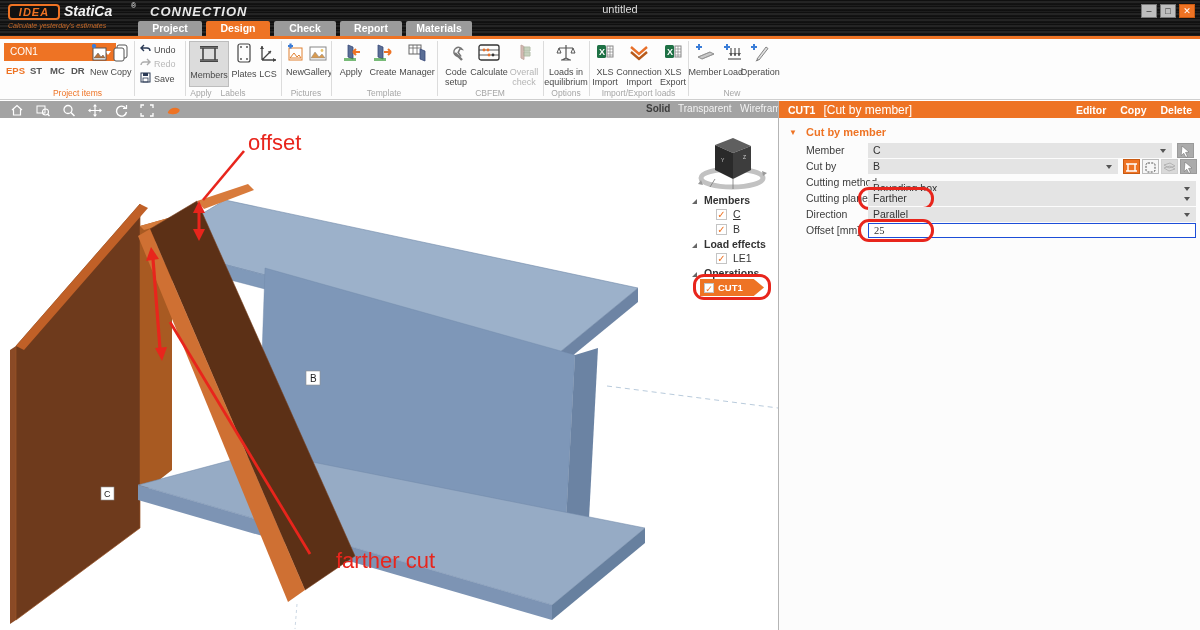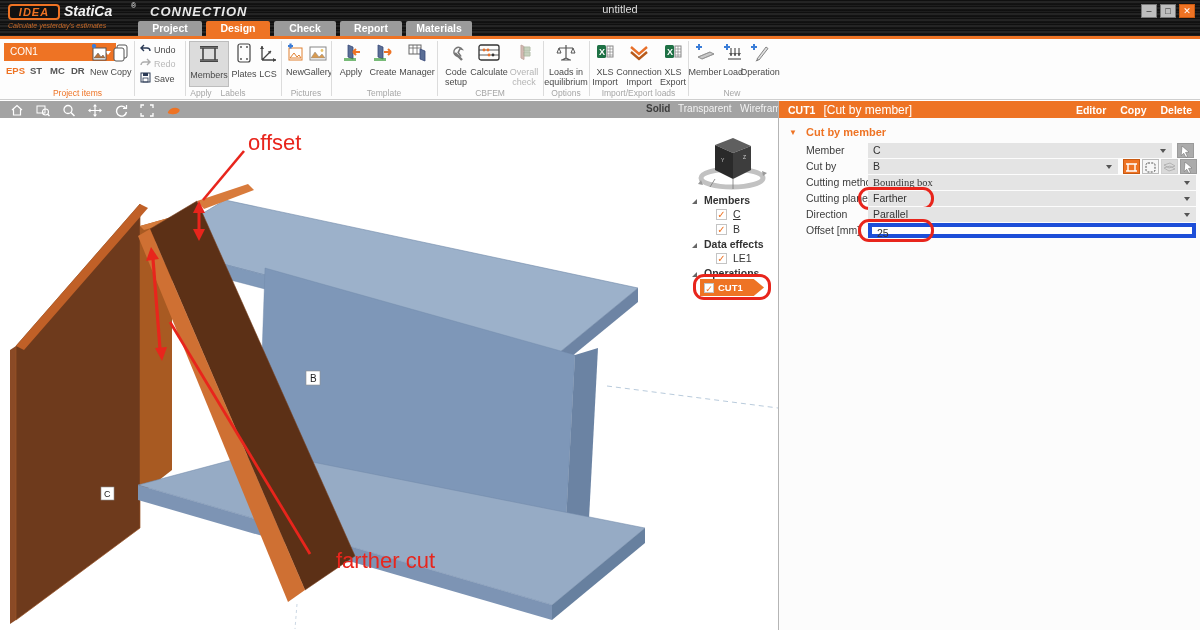--- a/index.html
+++ b/index.html
@@ -76,21 +76,21 @@
   #panel-header { left:0; top:0; width:421px; height:17px; background:#ee7324; color:#fff;
     display:flex; align-items:center; font-size:10.5px; }
   #panel-title { font-weight:bold; margin-left:9px; }
   #panel-subtitle { margin-left:8px; font-size:12px; }
   #panel-actions { margin-left:auto; margin-right:8px; display:flex; gap:14px; font-weight:bold; font-size:10.5px; }
   #sec-caret { left:10px; top:27px; color:#ee7324; font-size:8px; }
   #sec-title { left:27px; top:25px; color:#ee7324; font-weight:bold; font-size:11px; }
   .prow-label { left:27px; font-size:10.5px; color:#3c3c3c; line-height:15px; }
   .pfield { left:89px; height:15px; background:#e4e4e4; font-size:10.5px; color:#333;
     line-height:15px; padding-left:5px; }
-  .pfield.editable { background:#fff; border:4px solid #1d4ed8; }
+  .pfield.editable { background:#fff; border:1px solid #1d4ed8;font-family:Liberation Serif, serif; }
   .fcaret { position:absolute; top:6px; border-left:3.5px solid transparent;
     border-right:3.5px solid transparent; border-top:4px solid #555; }
   .sqbtn { height:15px; width:17px; border:1px solid #9a9a9a; background:#ababab; }
   .sqbtn.orange { background:#ee7324; border-color:#c85a12; }
   .sqbtn.white { background:#f6f6f6; border-color:#bbb; }
   .sqbtn.dis { background:#d9d9d9; border-color:#cfcfcf; }
 
   svg text { font-family:"Liberation Sans","DejaVu Sans",sans-serif; }
 </style>
 </head>
@@ -449,21 +449,21 @@
     <div class="tri"></div>
   </div>
 <div class="tree-h abs" style="left:704px;top:194px;">Members</div>
 <div class="cb abs" style="left:716px;top:209px;">✓</div>
 <div class="tree-i u abs" style="left:733px;top:208px;">C</div>
 <div class="cb abs" style="left:716px;top:224px;">✓</div>
 <div class="tree-i abs" style="left:733px;top:223px;">B</div>
 <div class="abs" style="left:692px;top:243px;">
     <div class="tri"></div>
   </div>
-<div class="tree-h abs" style="left:704px;top:238px;">Data effects</div>
+<div class="tree-h abs" style="left:704px;top:238px;">Load effects</div>
 <div class="cb abs" style="left:716px;top:253px;">✓</div>
 <div class="tree-i abs" style="left:733px;top:252px;">LE1</div>
 <div class="abs" style="left:692px;top:272px;">
     <div class="tri"></div>
   </div>
 <div class="tree-h abs" style="left:704px;top:267px;">Operations</div>
 <div id="cut1-item" class="abs">
   <span class="cb">✓</span>
   <span id="cut1-label">CUT1</span>
 </div>
@@ -516,21 +516,21 @@
         <path d="M2 4 l6 -2 5 3 -6 2z M2 7 l6 -2 5 3 -6 2z" fill="none" stroke="#aaa" stroke-width="0.8"></path>
       </svg>
   </div>
   <div class="sqbtn abs" style="left:401px;top:58px;">
     <svg width="15" height="13" viewBox="0 0 15 13">
         <path d="M4 1 L11 7 L7.5 7.5 L9.5 11.5 L7.8 12.3 L5.8 8.3 L3.2 10.5z" fill="#fff" stroke="#666" stroke-width="0.5"></path>
       </svg>
   </div>
 
   <div class="prow-label abs" style="top:74px;">Cutting method</div>
-  <div class="pfield abs" style="top:74px;width:328px;font-family:Liberation Serif, serif;">
+  <div class="pfield abs" style="top:80px;width:328px;">
     <span>Bounding box</span>
     <span class="fcaret" style="right:6px;"></span>
   </div>
 
   <div class="prow-label abs" style="top:90px;">Cutting plane</div>
   <div class="pfield abs" style="top:90px;width:328px;">
     <span>Farther</span>
     <span class="fcaret" style="right:6px;"></span>
   </div>
   <div class="red-ring abs" style="left:79px;top:86px;width:76px;height:23px;"></div>

